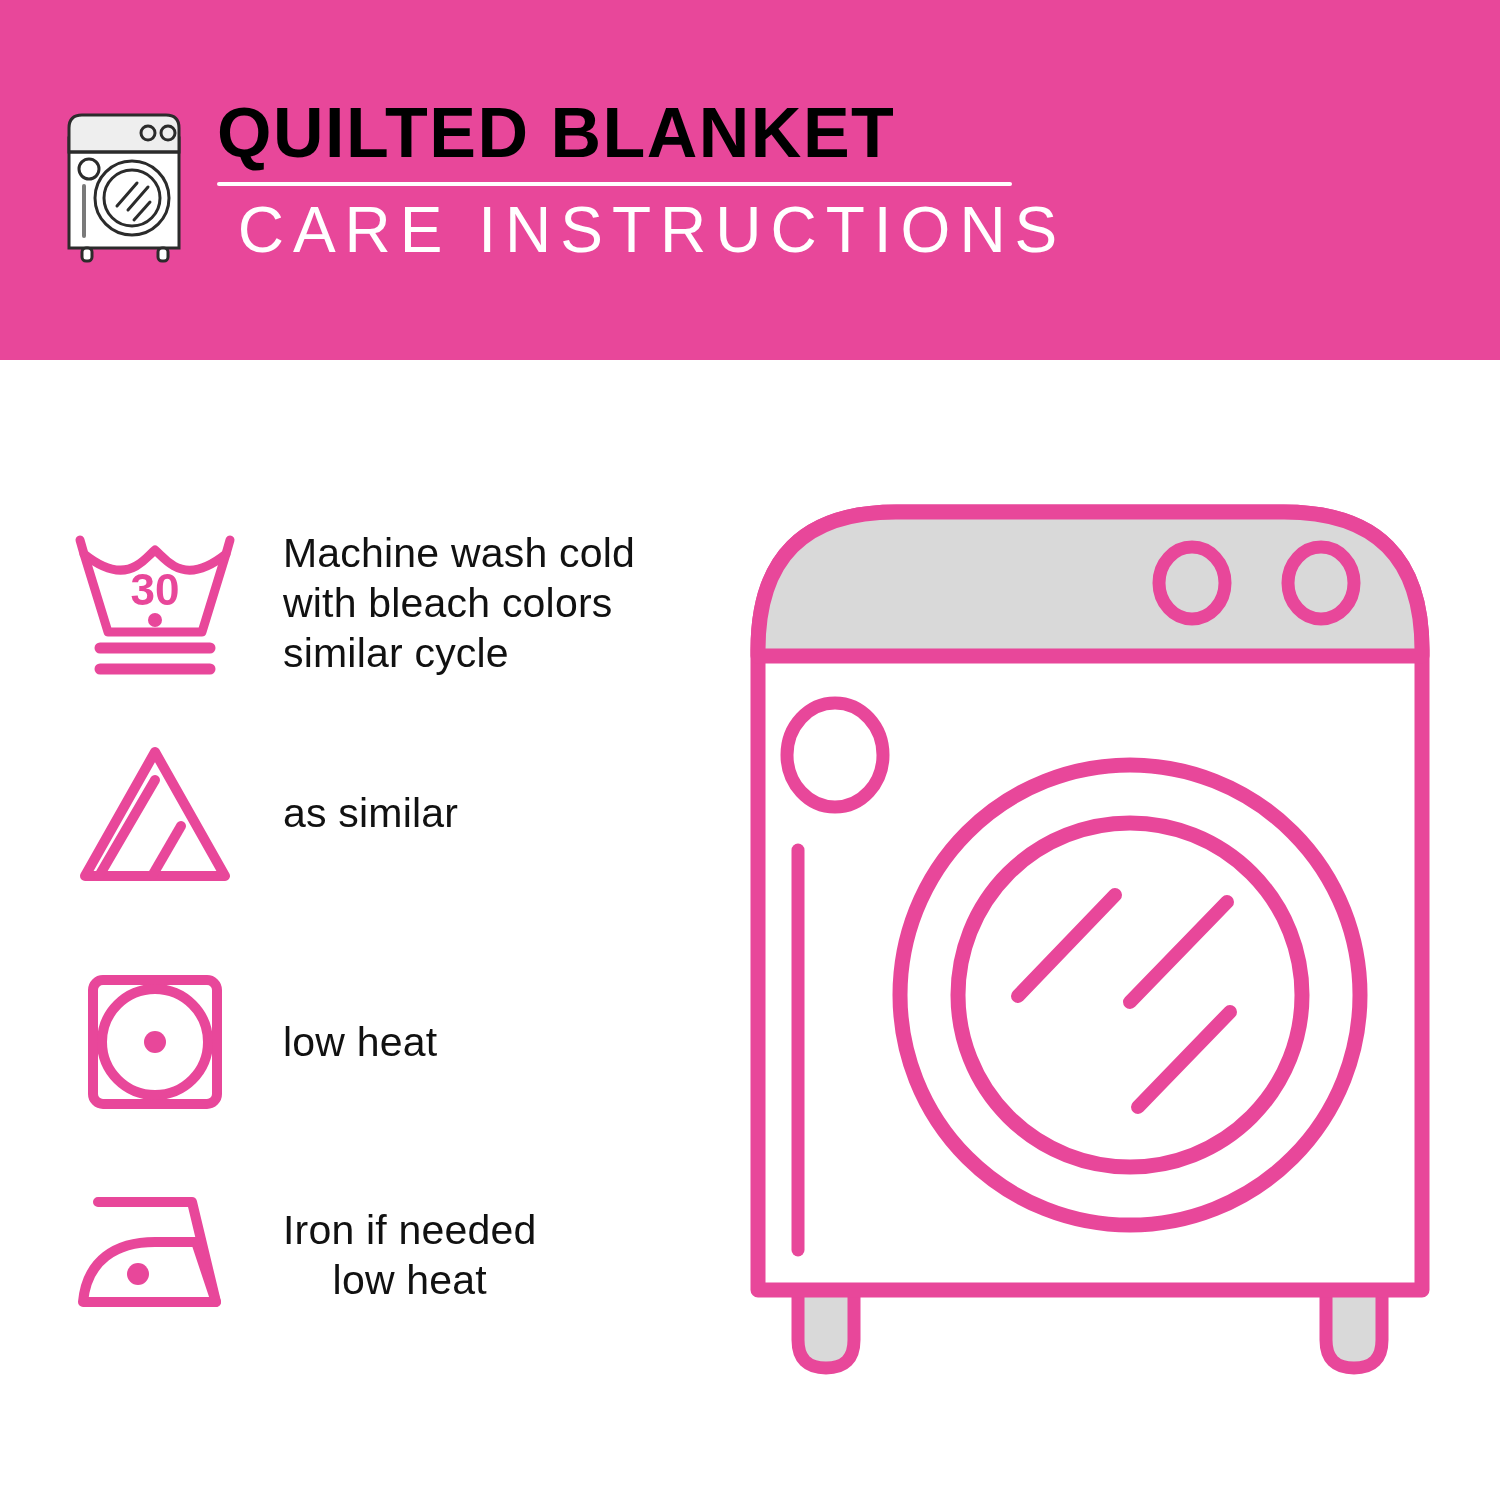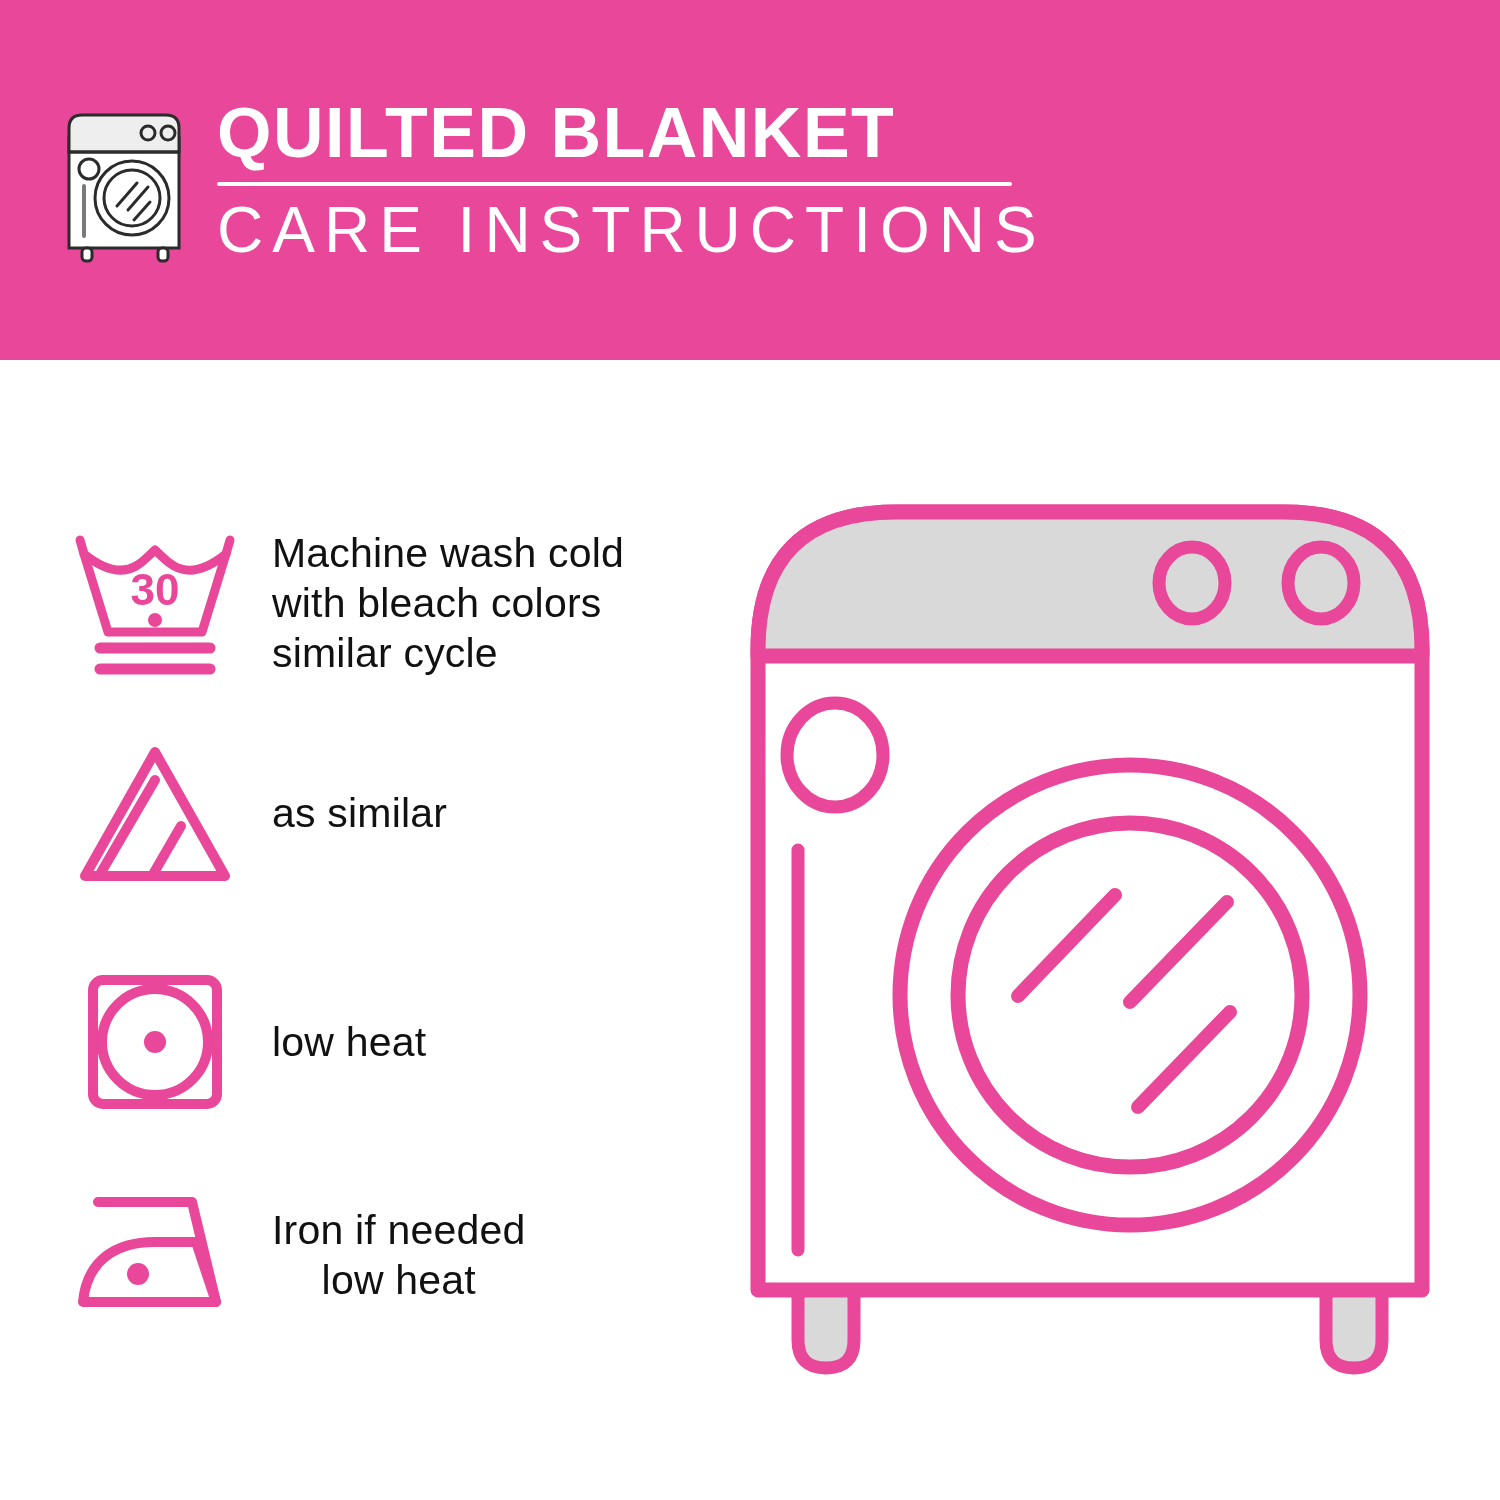--- a/index.html
+++ b/index.html
@@ -45,21 +45,21 @@
   #header-title-block {
     position: absolute;
     left: 155px;
     top: 0px;
     width: 870px;
   }
 
   #title-main {
     font-size: 70px;
     font-weight: bold;
-    color: #ffffff;
+    color: #000000;
     letter-spacing: 1.5px;
     line-height: 1;
     white-space: nowrap;
     font-family: "Liberation Sans", sans-serif;
   }
 
   #title-divider {
     width: 795px;
     height: 4px;
     background: #ffffff;
@@ -69,20 +69,21 @@
   }
 
   #title-sub {
     font-size: 64px;
     font-weight: normal;
     color: #ffffff;
     letter-spacing: 9px;
     line-height: 1;
     white-space: nowrap;
     font-family: "Liberation Sans", sans-serif;
+    text-align: center;
   }
 
   
   #care-list {
     position: absolute;
     left: 70px;
     top: 500px;
     width: 640px;
     height: 860px;
   }
@@ -108,21 +109,21 @@
   }
 
   .care-text {
     font-size: 41px;
     line-height: 1.22;
     color: #111111;
     font-family: "Liberation Sans", sans-serif;
     letter-spacing: 0.2px;
     padding-left: 22px;
   }
-  .care-text .ln { display: block; white-space: nowrap; }
+  .care-text .ln { display: block; white-space: nowrap; margin-left: 11px; }
 
   
   #machine-illustration {
     position: absolute;
     left: 740;
     top: 490px;
     width: 700px;
     height: 940px;
   }
 </style>

